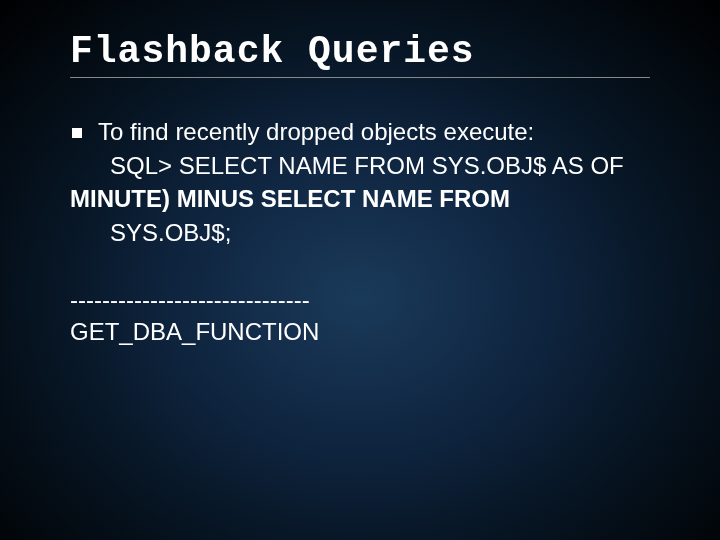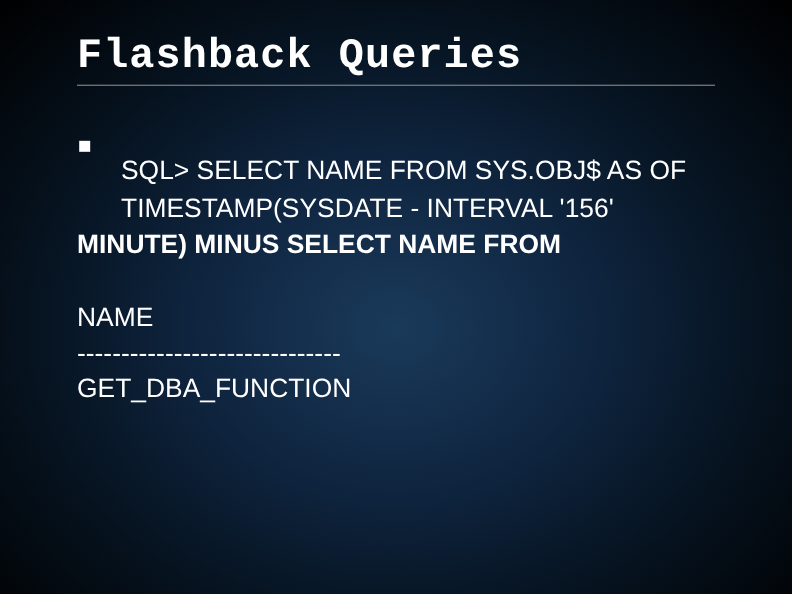--- a/index.html
+++ b/index.html
@@ -61,24 +61,24 @@
 </head>
 <body>
 
 <div class="slide">
   <h1 class="title">Flashback Queries</h1>
   <div class="underline"></div>
 
   <div class="body">
     <div class="bullet-row">
       <div class="bullet"></div>
+      <div>To find recently dropped  objects execute:</div>
     </div>
     <div class="sql">SQL&gt; SELECT NAME FROM SYS.OBJ$ AS OF</div>
-    <div class="sql">TIMESTAMP(SYSDATE - INTERVAL '156'</div>
     <div class="minute-line">MINUTE) MINUS SELECT NAME FROM</div>
+    <div class="sql">SYS.OBJ$;</div>
 
     <div class="spacer"></div>
 
-    <div class="name-line">NAME</div>
     <div class="dash-line">------------------------------</div>
     <div class="func-line">GET_DBA_FUNCTION</div>
   </div>
 </div>
 
 </body></html>

